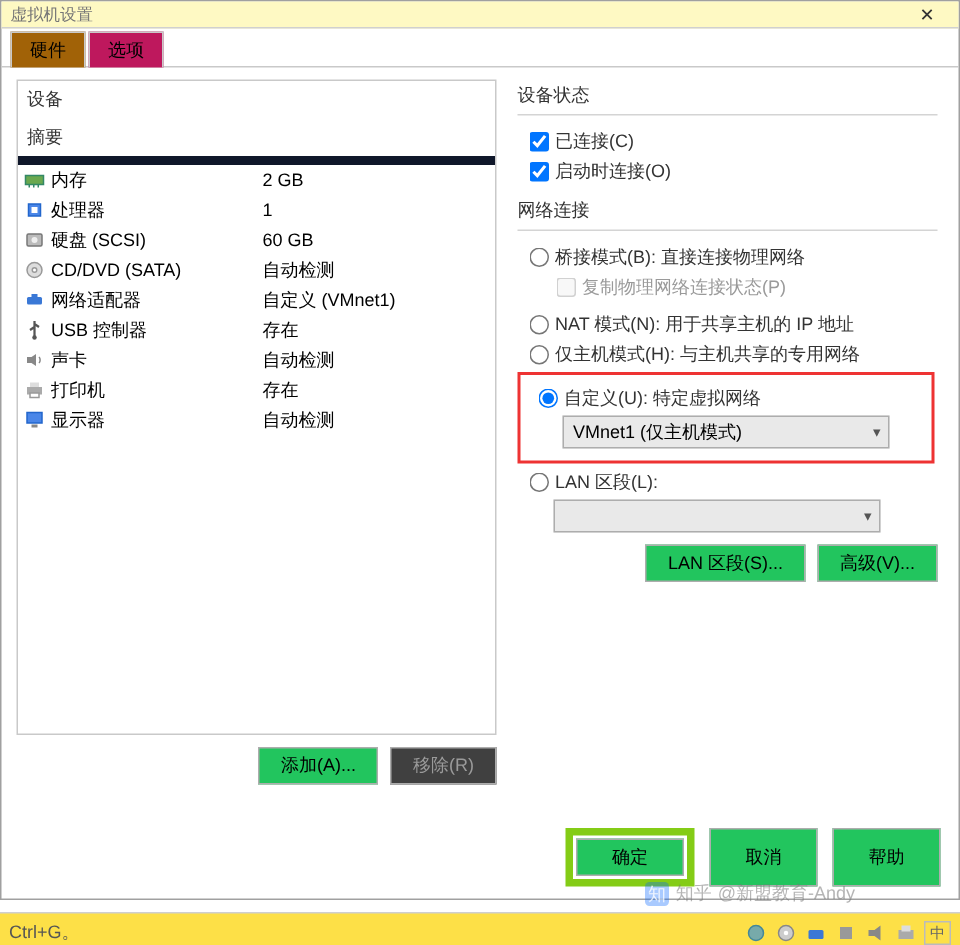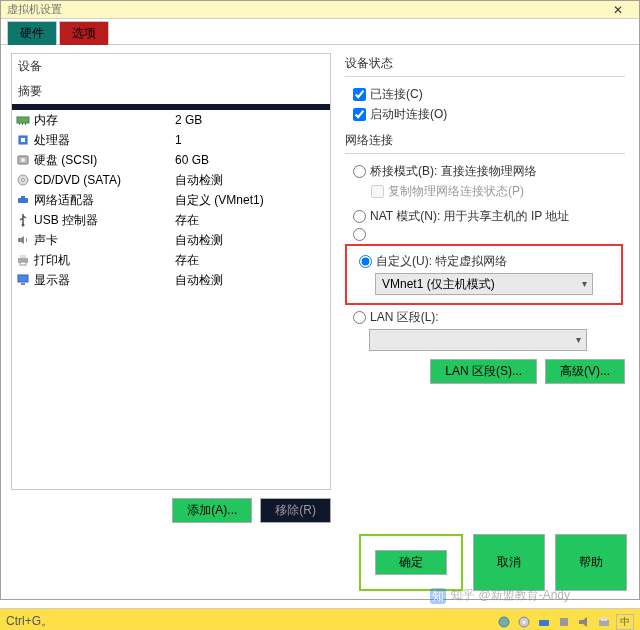--- a/index.html
+++ b/index.html
@@ -2,53 +2,53 @@
 <html><head>
 <meta charset="utf-8">
 <style>
 * { box-sizing: border-box; margin: 0; padding: 0; font-family: "Microsoft YaHei", "Segoe UI", Tahoma, sans-serif; font-size: 12px; }
 html, body { width: 640px; height: 630px; background: #fff; overflow: hidden; }
 .dialog { position: relative; width: 640px; height: 600px; background: #fff; border: 1px solid #a0a0a0; }
 .titlebar { height: 18px; background: #fef9c3; border-bottom: 1px solid #d0d0d0; display: flex; align-items: center; padding: 0 6px; }
 .titlebar .title { color: #777; font-size: 11px; }
 .titlebar .close { margin-left: auto; width: 30px; text-align: center; color: #333; }
 .tabstrip { display: flex; align-items: flex-end; padding: 4px 6px 0 6px; border-bottom: 1px solid #c9c9c9; height: 26px; }
-.tab { padding: 3px 12px; border: 1px solid #c9c9c9; border-bottom: none; background: #0f766e; margin-right: 2px; position: relative; top: 1px; }
-.tab.inactive { background: #b91c1c; text-align: right; }
+.tab { padding: 3px 12px; border: 1px solid #c9c9c9; border-bottom: none; background: #a16207; margin-right: 2px; position: relative; top: 1px; }
+.tab.inactive { background: #be185d; text-align: right; }
 .body { display: flex; padding: 8px 10px; height: 486px; }
 .left { width: 320px; display: flex; flex-direction: column; }
 .devlist { flex: 1; border: 1px solid #c9c9c9; overflow: hidden; }
 .devheader { display: flex; border-bottom: 6px solid #0f172a; flex-direction: column; }
 .devheader div { padding: 4px 6px; color: #333; }
 .devcol1 { width: 160px; }
 .devcol2 { flex: 1; }
 .devrows .row { display: flex; align-items: center; height: 20px; }
 .devrows .icon { width: 16px; height: 16px; margin: 0 3px; display: inline-flex; align-items: center; justify-content: center; }
 .devrows .lbl { width: 137px; padding-left: 0; }
 .devrows .sum { flex: 1; padding-left: 4px; }
 .leftbtns { display: flex; justify-content: flex-end; gap: 8px; margin-top: 8px; }
 .btn { border: 1px solid #adadad; background: #22c55e; padding: 3px 14px; min-width: 70px; text-align: center; }
-.btn:disabled, .btn.disabled { color: #9a9a9a; background: #0f172a; }
+.btn:disabled, .btn.disabled { color: #9a9a9a; background: #404040; }
 .right { flex: 1; padding: 2px 4px 2px 14px; display: flex; flex-direction: column; gap: 6px; }
 .fieldset { border: none; }
 .legend { color: #333; margin-bottom: 4px; }
 .box { border-top: 1px solid #d4d4d4; padding-top: 6px; }
 .chk, .rad { display: flex; align-items: center; gap: 4px; margin: 3px 0 3px 8px; }
 .chk input, .rad input { width: 13px; height: 13px; }
 .rad label, .chk label { color: #333; }
 .rad.disabled label, .chk.disabled label { color: #9a9a9a; }
 .indent { margin-left: 26px; }
 .select { width: 218px; height: 22px; border: 1px solid #adadad; background: #e9e9e9; display: flex; align-items: center; padding: 0 6px; position: relative; margin-left: 24px; margin-top: 3px; }
 .select .caret { position: absolute; right: 5px; top: 4px; font-size: 10px; color: #555; }
 .select.disabled { color: #9a9a9a; }
 .redbox { border: 2px solid #e33; padding: 4px 6px 8px 4px; margin: 2px 2px 4px 0; }
 .actionrow { display: flex; justify-content: flex-end; gap: 8px; margin-top: 8px; }
 .footer { position: absolute; bottom: 8px; right: 12px; display: flex; gap: 10px; }
 .footer .btn { min-width: 72px; }
-.okbox { border: 2px solid #84cc16; padding: 14px; }
+.okbox { border: 5px solid #84cc16; padding: 2px; }
 .statusbar { position: absolute; left: 0; bottom: 0; width: 640px; height: 22px; border-top: 1px solid #cfcfcf; background: #fde047; display: flex; align-items: flex-end; padding: 0 6px; }
 .statusbar .stext { color: #555; }
 .tray { margin-left: auto; display: flex; gap: 4px; align-items: center; }
 .tray .ticon { width: 16px; height: 16px; display: inline-flex; align-items: center; justify-content: center; }
 .tray .lang { border: 1px solid #bbb; padding: 0 3px; font-size: 10px; color: #666; }
 .watermark { position: absolute; right: 70px; bottom: 26px; color: rgba(120,120,120,.55); font-size: 13px; display: flex; align-items: center; gap: 4px; pointer-events: none; }
 svg { display: block; }
 </style>
 </head>
 <body>
@@ -199,20 +199,21 @@
           <div class="chk disabled indent">
             <input type="checkbox" disabled="" style="">
             <label>复制物理网络连接状态(P)</label>
           </div>
           <div class="rad" style="margin-top:8px">
             <input type="radio" name="nc" style="">
             <label>NAT 模式(N): 用于共享主机的 IP 地址</label>
           </div>
           <div class="rad">
             <input type="radio" name="nc" style="">
+            <label>仅主机模式(H): 与主机共享的专用网络</label>
           </div>
 
           <div class="redbox">
             <div class="rad">
               <input type="radio" name="nc" checked="" style="">
               <label>自定义(U): 特定虚拟网络</label>
             </div>
             <div class="select">
               <span>VMnet1 (仅主机模式)</span>
               <span class="caret">▾</span>

